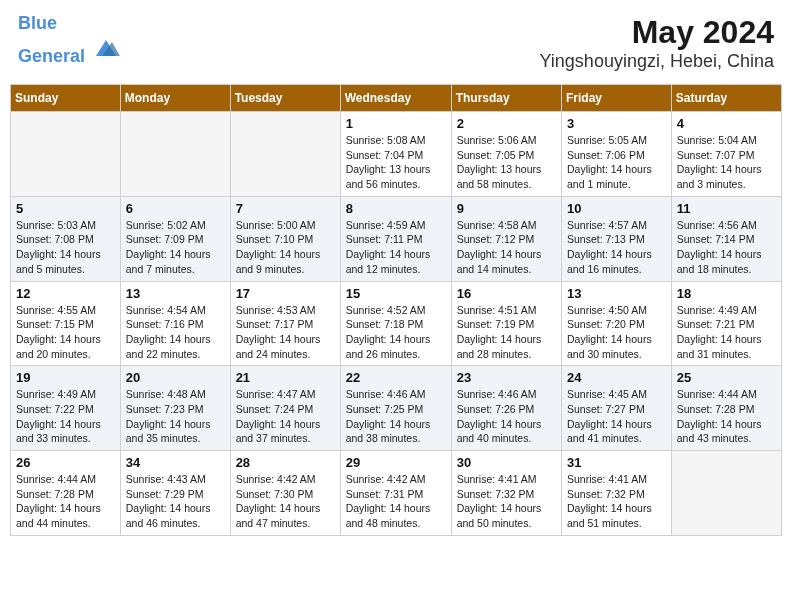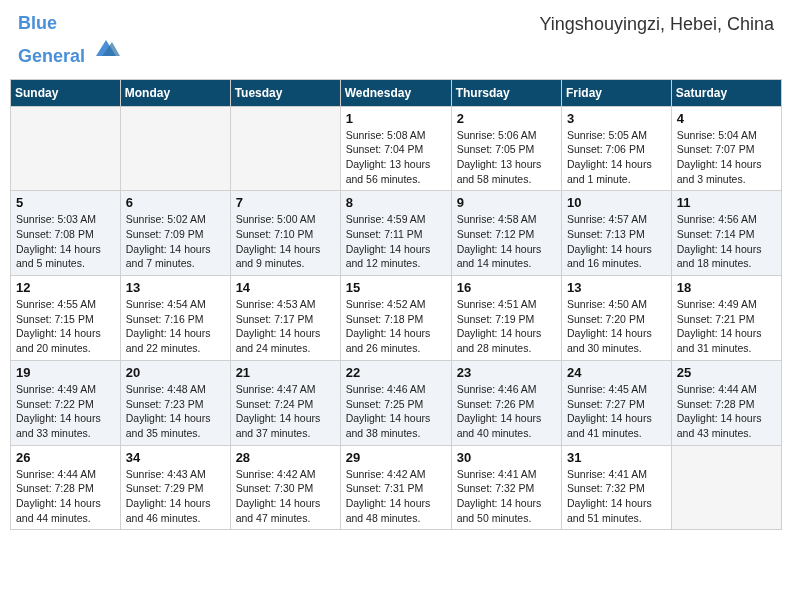--- a/index.html
+++ b/index.html
@@ -46,21 +46,21 @@
     .location {
       font-size: 18px;
       color: #333;
     }
     .calendar {
       width: 100%;
       border-collapse: collapse;
       font-size: 11px;
     }
     .calendar th {
-      background-color: #0c4a6e;
+      background-color: #a16207;
       color: #fff;
       padding: 6px 4px;
       text-align: left;
       font-size: 12px;
       font-weight: bold;
       border: 1px solid #ccc;
     }
     .calendar td {
       border: 1px solid #d0d0d0;
       vertical-align: top;
@@ -97,20 +97,21 @@
       <div class="logo-text">
         <span>General</span>
         <svg class="logo-icon" viewBox="0 0 28 28" xmlns="http://www.w3.org/2000/svg">
           <polygon points="4,22 14,6 24,22" fill="#4a90d9"></polygon>
           <polygon points="10,22 20,8 28,22" fill="#2e6da4" opacity="0.7"></polygon>
         </svg>
       </div>
     </div>
   </div>
   <div class="title-section">
+    <div class="month-title">May 2024</div>
     <div class="location">Yingshouyingzi, Hebei, China</div>
   </div>
 </div>
 
 <table class="calendar">
   <thead>
     <tr>
     <th>Sunday</th>
         <th>Monday</th>
         <th>Tuesday</th>
@@ -175,21 +176,21 @@
       <tr>
         <td>
           <div class="day-num">12</div>
           <div class="day-info">Sunrise: 4:55 AM<br>Sunset: 7:15 PM<br>Daylight: 14 hours<br>and 20 minutes.</div>
         </td>
         <td>
           <div class="day-num">13</div>
           <div class="day-info">Sunrise: 4:54 AM<br>Sunset: 7:16 PM<br>Daylight: 14 hours<br>and 22 minutes.</div>
         </td>
         <td>
-          <div class="day-num">14</div>
+          <div class="day-num">17</div>
           <div class="day-info">Sunrise: 4:53 AM<br>Sunset: 7:17 PM<br>Daylight: 14 hours<br>and 24 minutes.</div>
         </td>
         <td>
           <div class="day-num">15</div>
           <div class="day-info">Sunrise: 4:52 AM<br>Sunset: 7:18 PM<br>Daylight: 14 hours<br>and 26 minutes.</div>
         </td>
         <td>
           <div class="day-num">16</div>
           <div class="day-info">Sunrise: 4:51 AM<br>Sunset: 7:19 PM<br>Daylight: 14 hours<br>and 28 minutes.</div>
         </td>

